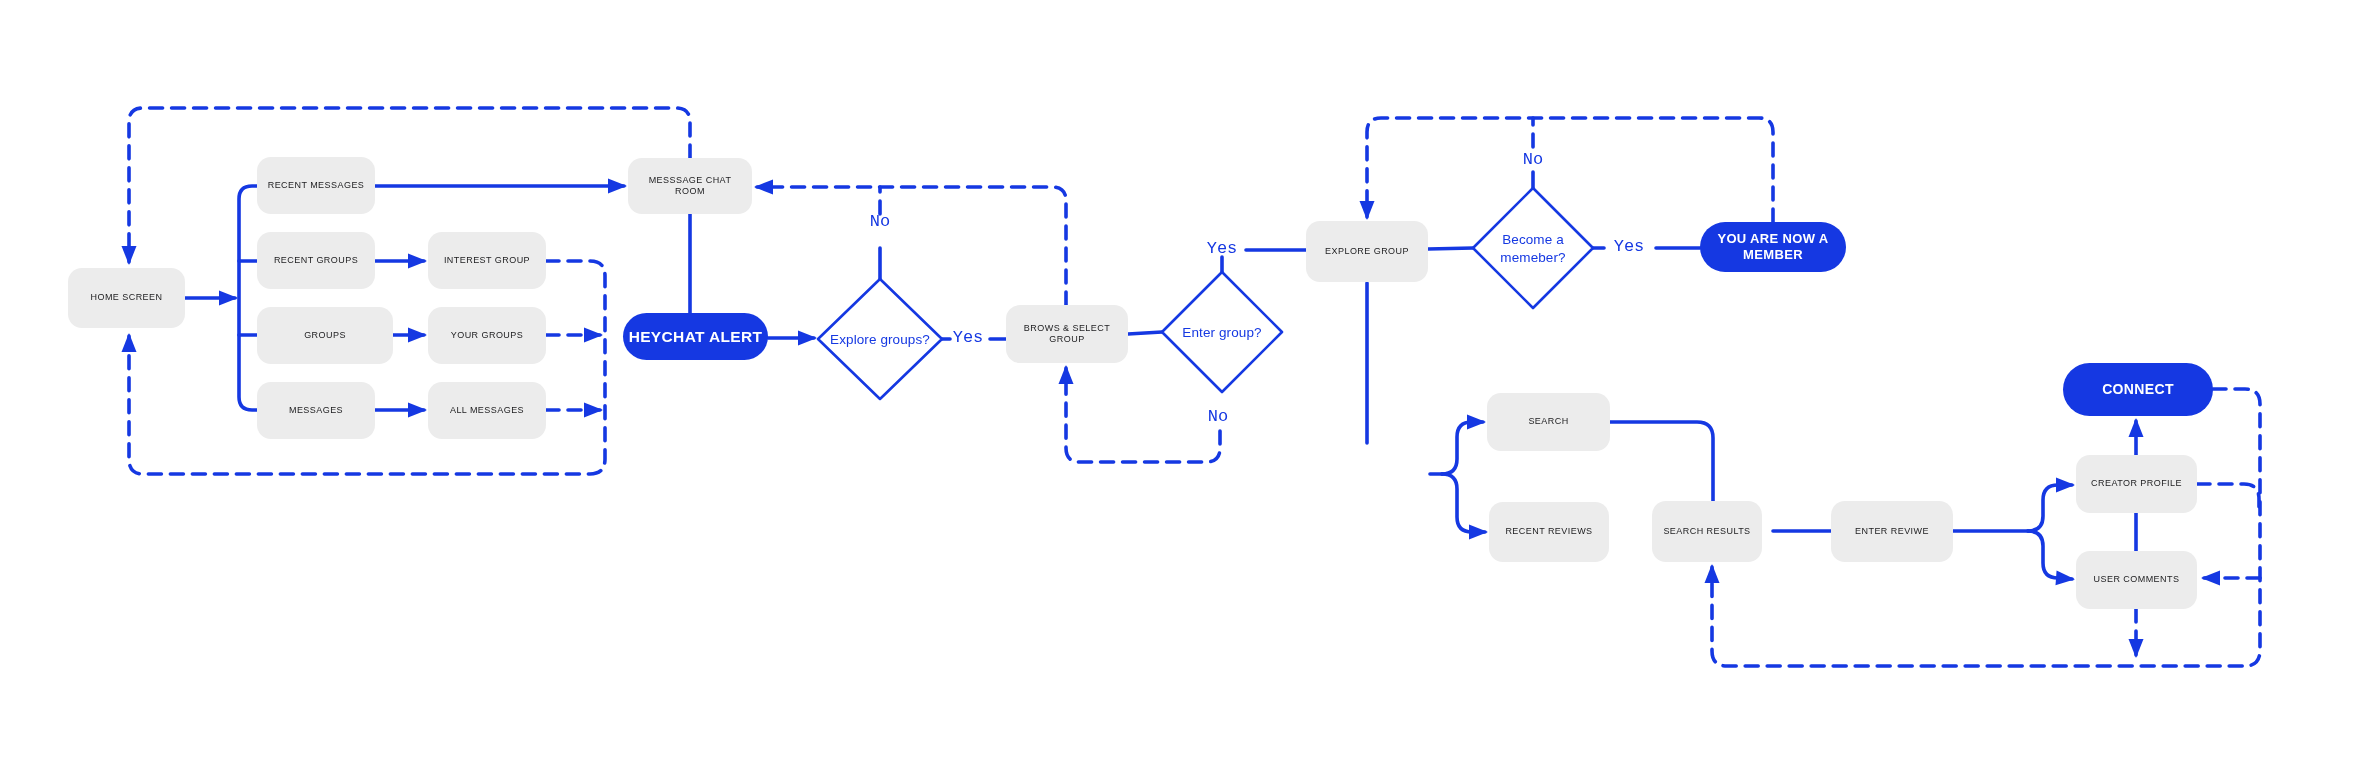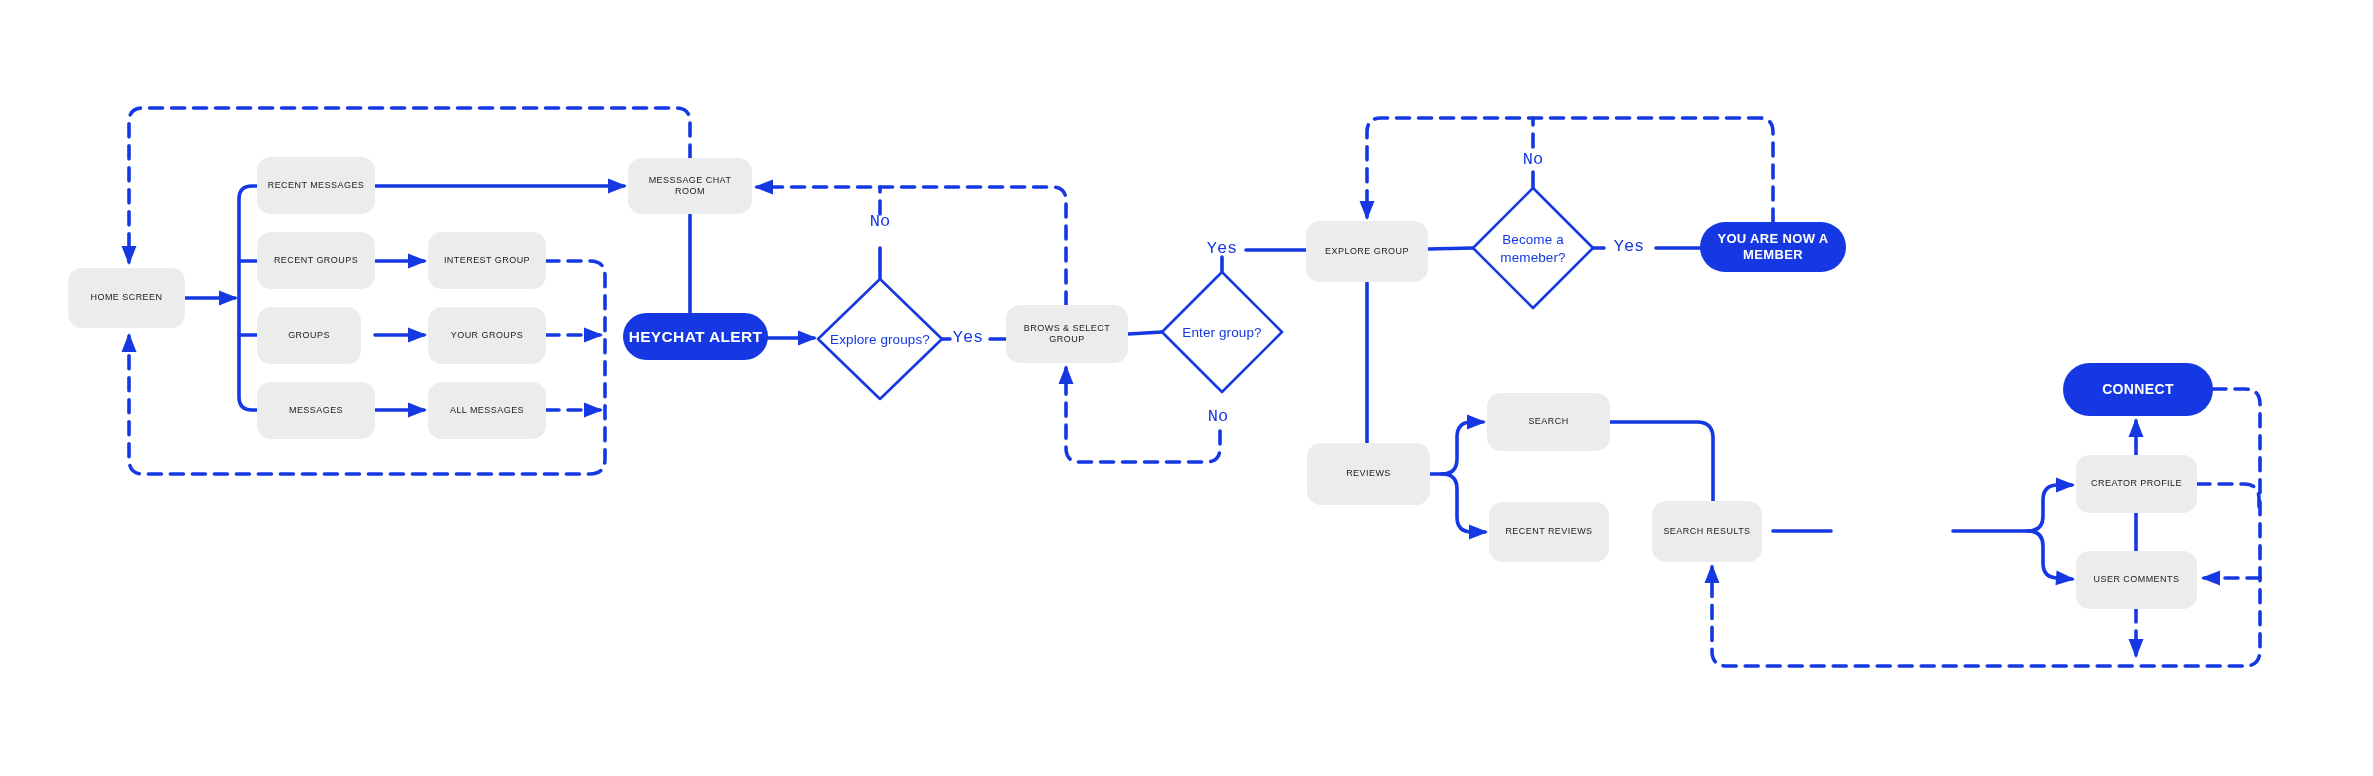--- a/index.html
+++ b/index.html
@@ -108,21 +108,21 @@
 
   <div class="node" style="left:68px;top:268px;width:117px;height:60px">
       <span>HOME SCREEN</span>
     </div>
   <div class="node" style="left:257px;top:157px;width:118px;height:57px">
       <span>RECENT MESSAGES</span>
     </div>
   <div class="node" style="left:257px;top:232px;width:118px;height:57px">
       <span>RECENT GROUPS</span>
     </div>
-  <div class="node" style="left:257px;top:307px;width:104px;height:57px">
+  <div class="node" style="left:257px;top:307px;width:136px;height:57px">
       <span>GROUPS</span>
     </div>
   <div class="node" style="left:257px;top:382px;width:118px;height:57px">
       <span>MESSAGES</span>
     </div>
   <div class="node" style="left:428px;top:232px;width:118px;height:57px">
       <span>INTEREST GROUP</span>
     </div>
   <div class="node" style="left:428px;top:307px;width:118px;height:57px">
       <span>YOUR GROUPS</span>
@@ -132,31 +132,31 @@
     </div>
   <div class="node" style="left:628px;top:158px;width:124px;height:56px">
       <span>MESSSAGE CHAT ROOM</span>
     </div>
   <div class="node" style="left:1006px;top:305px;width:122px;height:58px">
       <span>BROWS &amp; SELECT GROUP</span>
     </div>
   <div class="node" style="left:1306px;top:221px;width:122px;height:61px">
       <span>EXPLORE GROUP</span>
     </div>
-  <div class="node" style="left:1307px;top:443px;width:123px;height:62px">
-      <span>REVIEWS</span>
-    </div>
   <div class="node" style="left:1487px;top:393px;width:123px;height:58px">
       <span>SEARCH</span>
     </div>
   <div class="node" style="left:1489px;top:502px;width:120px;height:60px">
       <span>RECENT REVIEWS</span>
     </div>
   <div class="node" style="left:1652px;top:501px;width:110px;height:61px">
       <span>SEARCH RESULTS</span>
+    </div>
+  <div class="node" style="left:1831px;top:501px;width:122px;height:61px">
+      <span>ENTER REVIWE</span>
     </div>
   <div class="node" style="left:2076px;top:455px;width:121px;height:58px">
       <span>CREATOR PROFILE</span>
     </div>
   <div class="node" style="left:2076px;top:551px;width:121px;height:58px">
       <span>USER COMMENTS</span>
     </div>
 
   <div class="pill heychat" style="left:623px;top:313px;width:145px;height:47px">
       <span>HEYCHAT ALERT</span>

